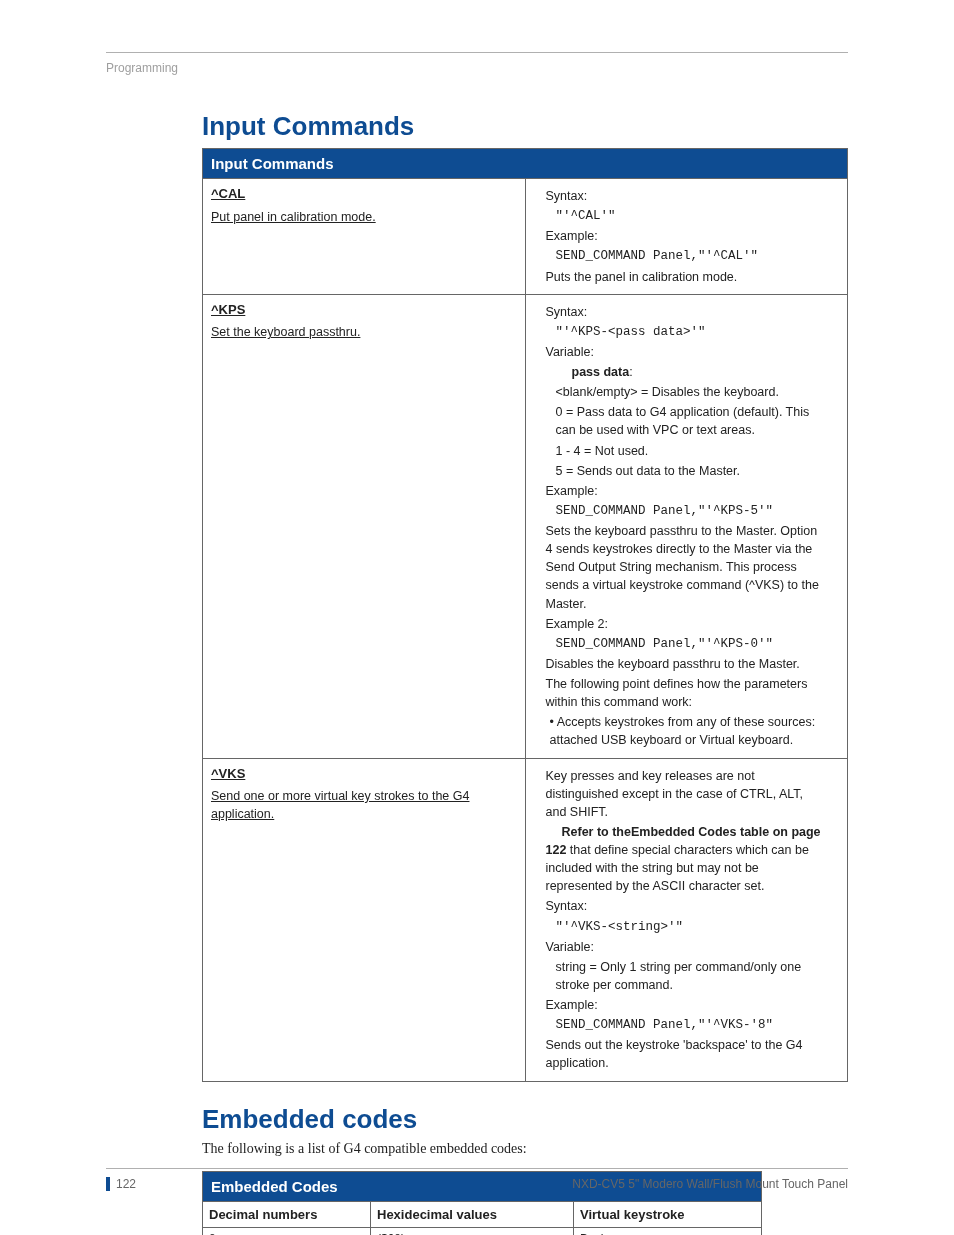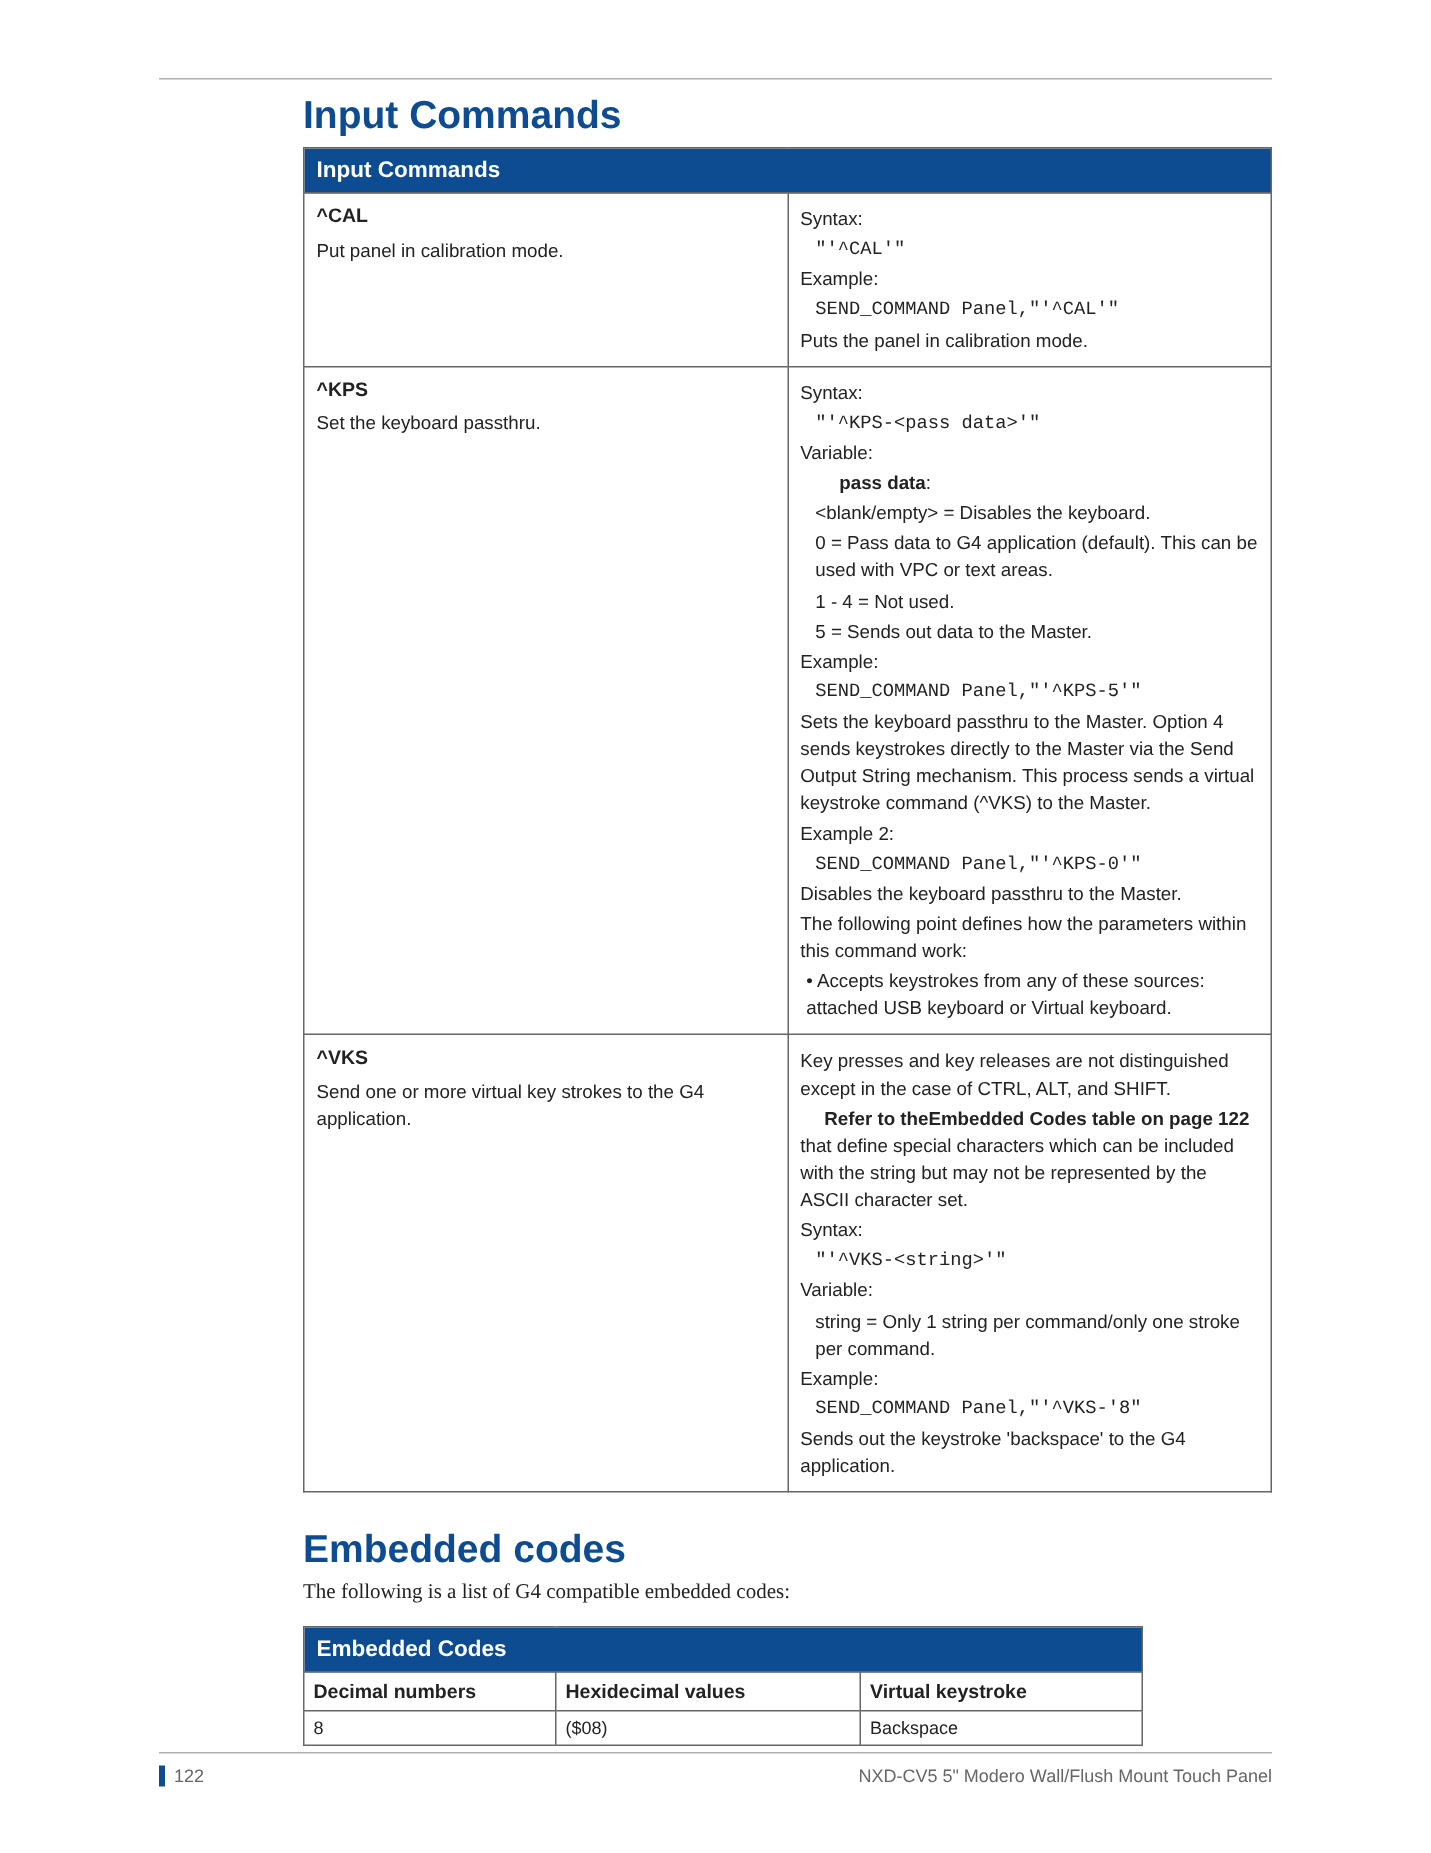--- a/index.html
+++ b/index.html
@@ -59,32 +59,33 @@
   }
   table.cmd td {
     border: 1px solid #666;
     padding: 6px 8px;
     vertical-align: top;
     font-size: 12.5px;
     line-height: 1.45;
   }
   table.cmd td.left {
     width: 118px;
+    text-decoration: underline;
   }
   .cmdname {
     font-weight: bold;
     font-size: 13px;
     display: block;
     margin-bottom: 4px;
   }
   .mono {
     font-family: "Courier New", monospace;
   }
   .indent { padding-left: 10px; display:block; }
-  .para { display:block; margin: 2px 0; }
+  .para { display:block; margin: 2px 12px; }
   .bold { font-weight: bold; padding-left: 16px; }
 
   table.codes {
     border-collapse: collapse;
     width: 560px;
   }
   table.codes th.colhead {
     border: 1px solid #666;
     font-size: 13px;
     font-weight: bold;
@@ -113,20 +114,21 @@
   .footer .pagemark {
     border-left: 4px solid #0e4c92;
     padding-left: 6px;
   }
 </style>
 </head>
 <body>
 
 <div class="page">
   <div class="toprule"></div>
+  <div class="header-text">Programming</div>
 
   <div class="content">
 
     <h1 class="section">Input Commands</h1>
 
     <table class="cmd">
       <tbody>
           <tr>
             <th class="table-title" colspan="2">Input Commands</th>
           </tr>

